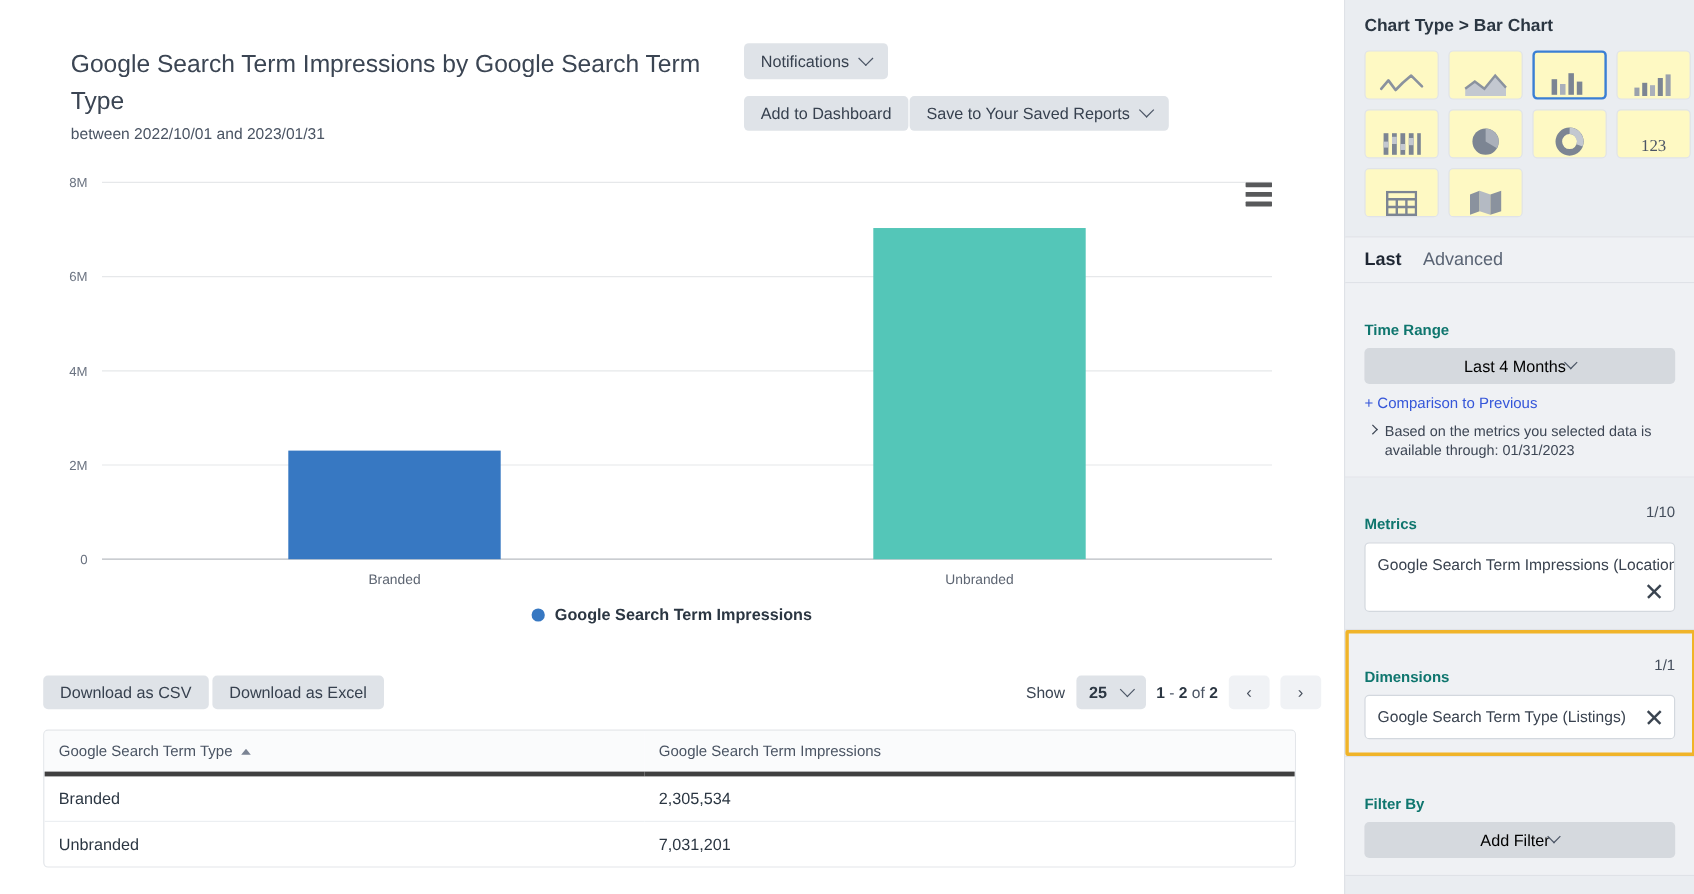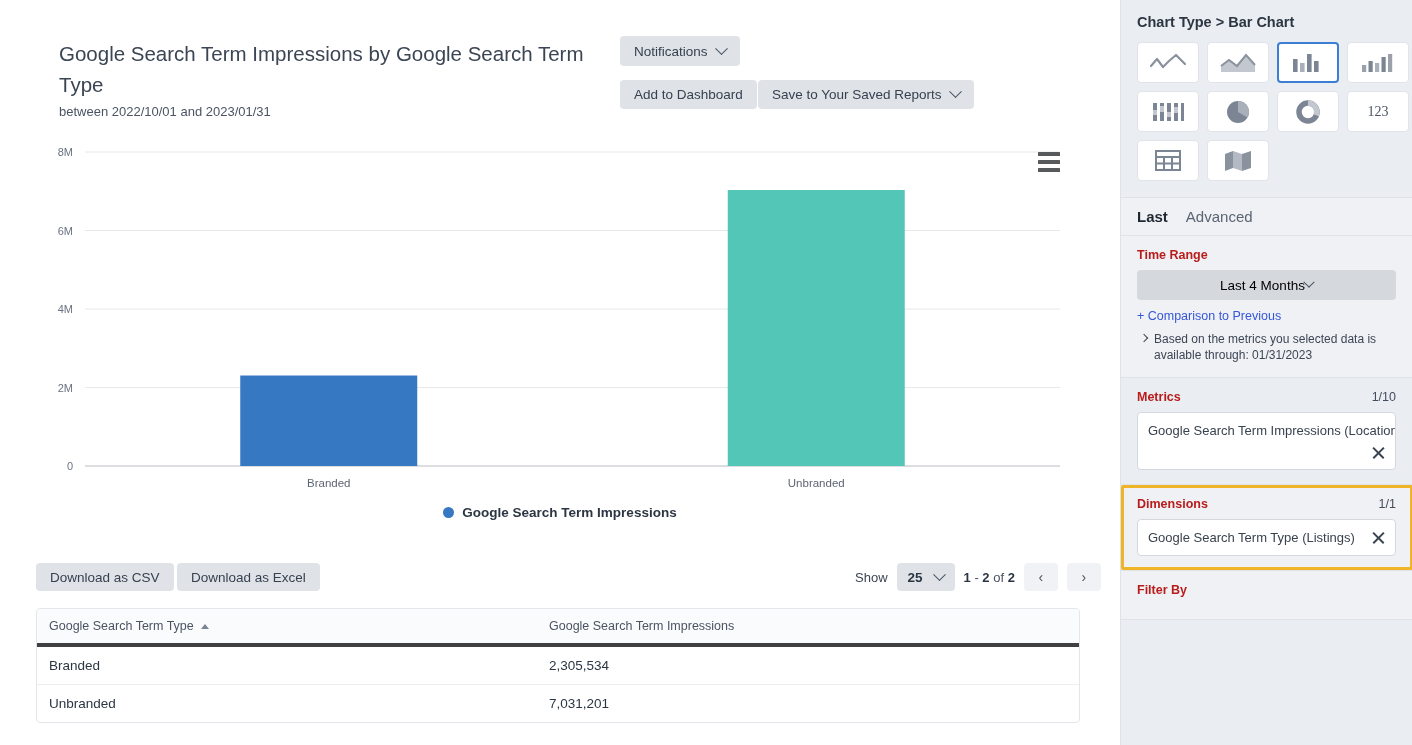--- a/index.html
+++ b/index.html
@@ -119,39 +119,39 @@
     background: #eaedf1;
     border-left: 1px solid #dfe2e7;
     position: relative;
     overflow: hidden;
   }
   .sb-charttype { padding: 14px 16px 16px 16px; background: #eaedf1; }
   .sb-heading { font-size: 14.5px; font-weight: bold; color: #2b3642; margin-bottom: 12px; }
 
   .ct-grid { display: grid; grid-template-columns: repeat(4, 62px); gap: 8px; }
   .ct-btn {
-    width: 62px; height: 41px; background: #ffffff; border: 1px solid #e0e3e8;
-    border-radius: 4px; cursor: pointer; display: flex; align-items: center;
+    width: 62px; height: 41px; background: #fef9c3; border: 1px solid #e0e3e8;
+    border-radius: 4px; cursor: pointer; display: flex; align-items: flex-end;
     justify-content: center; padding: 0;
   }
   .ct-btn.sel { border: 2px solid #3b7fd4; }
   .ct-num { font-size: 14px; color: #4b5565; font-family: "Liberation Serif", serif; }
 
   .sb-divider { height: 1px; background: #dfe2e7; }
   .sb-tabs {
     display: flex; gap: 18px; align-items: flex-end;
     padding: 10px 16px 8px 16px; background: #eff1f4;
   }
   .sb-tab { font-size: 15px; color: #5a6474; cursor: pointer; padding-bottom: 2px; }
   .sb-tab.active { color: #1f2733; font-weight: bold; }
 
   .sb-sec { padding: 12px 16px 14px 16px; background: #eff1f4; position: relative; }
   .sb-sec.alt { background: #eaedf1; }
   .sb-label-row { display: flex; align-items: center; justify-content: space-between; margin-bottom: 8px; }
-  .sb-label { font-size: 12.5px; font-weight: bold; color: #b91c1c; }
+  .sb-label { font-size: 12.5px; font-weight: bold; color: #0f766e; margin-top: 20px; }
   .sb-count { font-size: 12.5px; color: #434d5b; }
 
   .sel-box {
     display: flex; align-items: center; justify-content: center;
     background: #d5d9de; border: none; border-radius: 4px;
     height: 30px; padding: 0 12px; font-size: 13.5px; color: #000000; cursor: pointer;
     width: 100%;
   }
   .chev {
     width: 8px; height: 8px; border-right: 1.6px solid #4b5565;
@@ -437,17 +437,21 @@
       </div>
       <div class="dim-highlight" id="dim-highlight" style="border-color: rgb(240, 180, 41);"></div>
     </div>
 
     <div class="sb-divider"></div>
 
     <div class="sb-sec">
       <div class="sb-label-row">
         <span class="sb-label">Filter By</span>
       </div>
+      <button class="sel-box">
+        <span>Add Filter</span>
+        <span class="chev"></span>
+      </button>
     </div>
 
     <div class="sb-divider"></div>
   </div>
 </div>
 
 </body></html>

